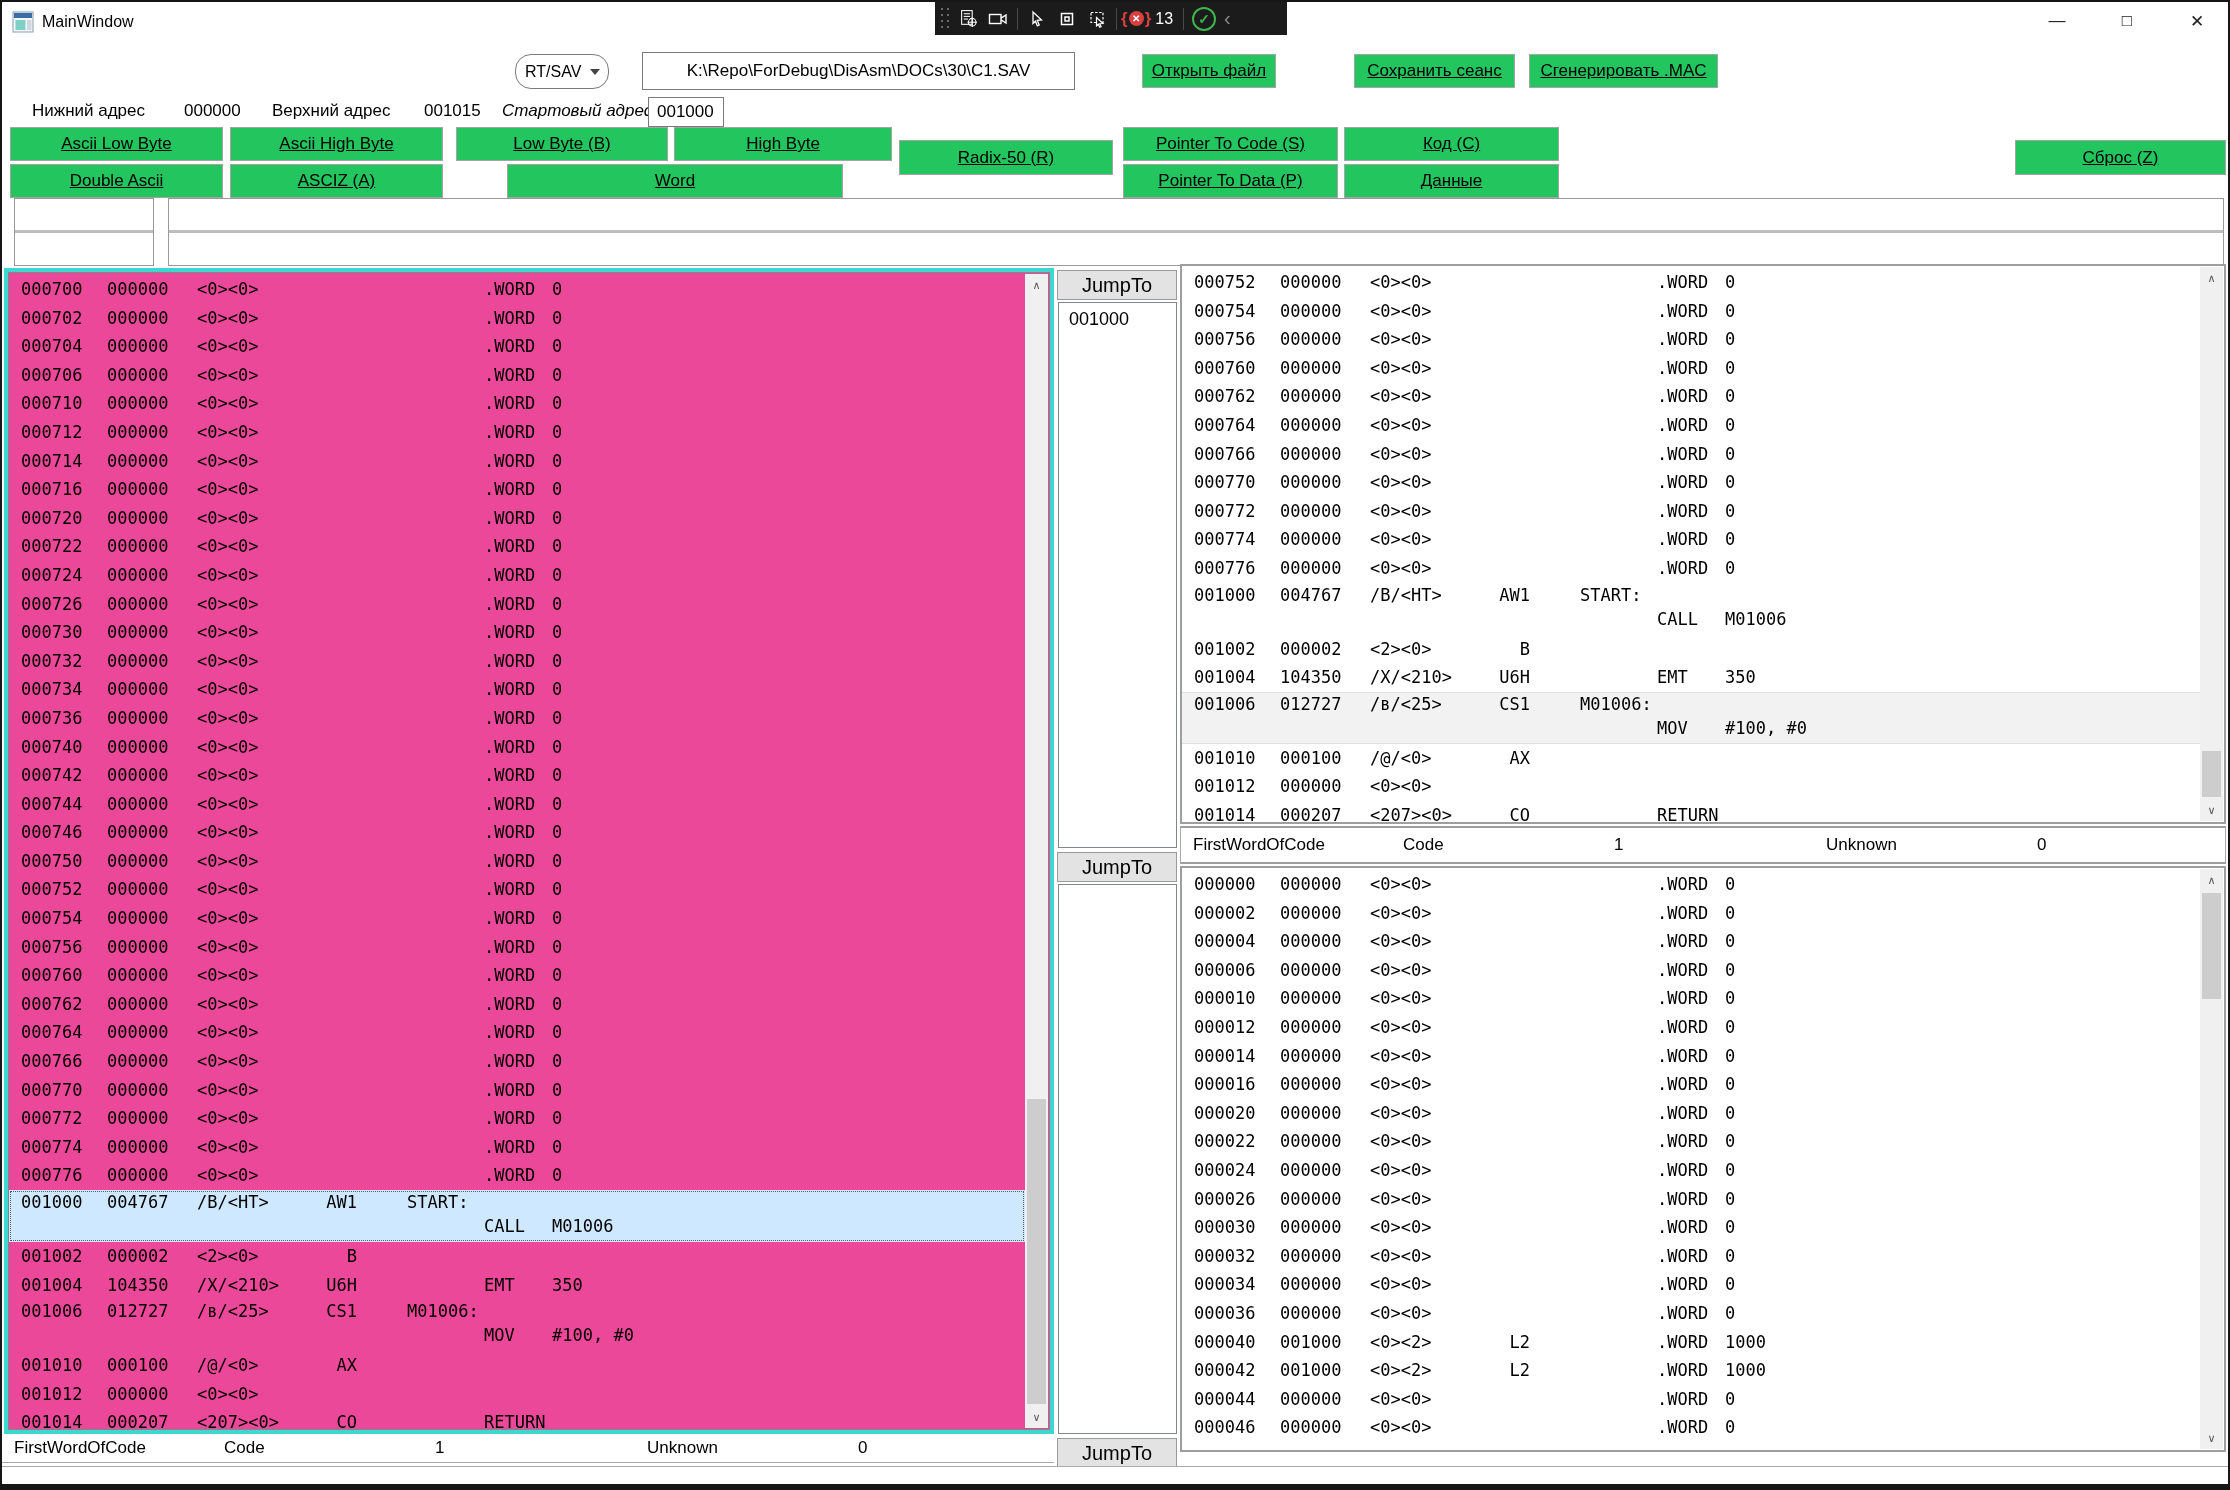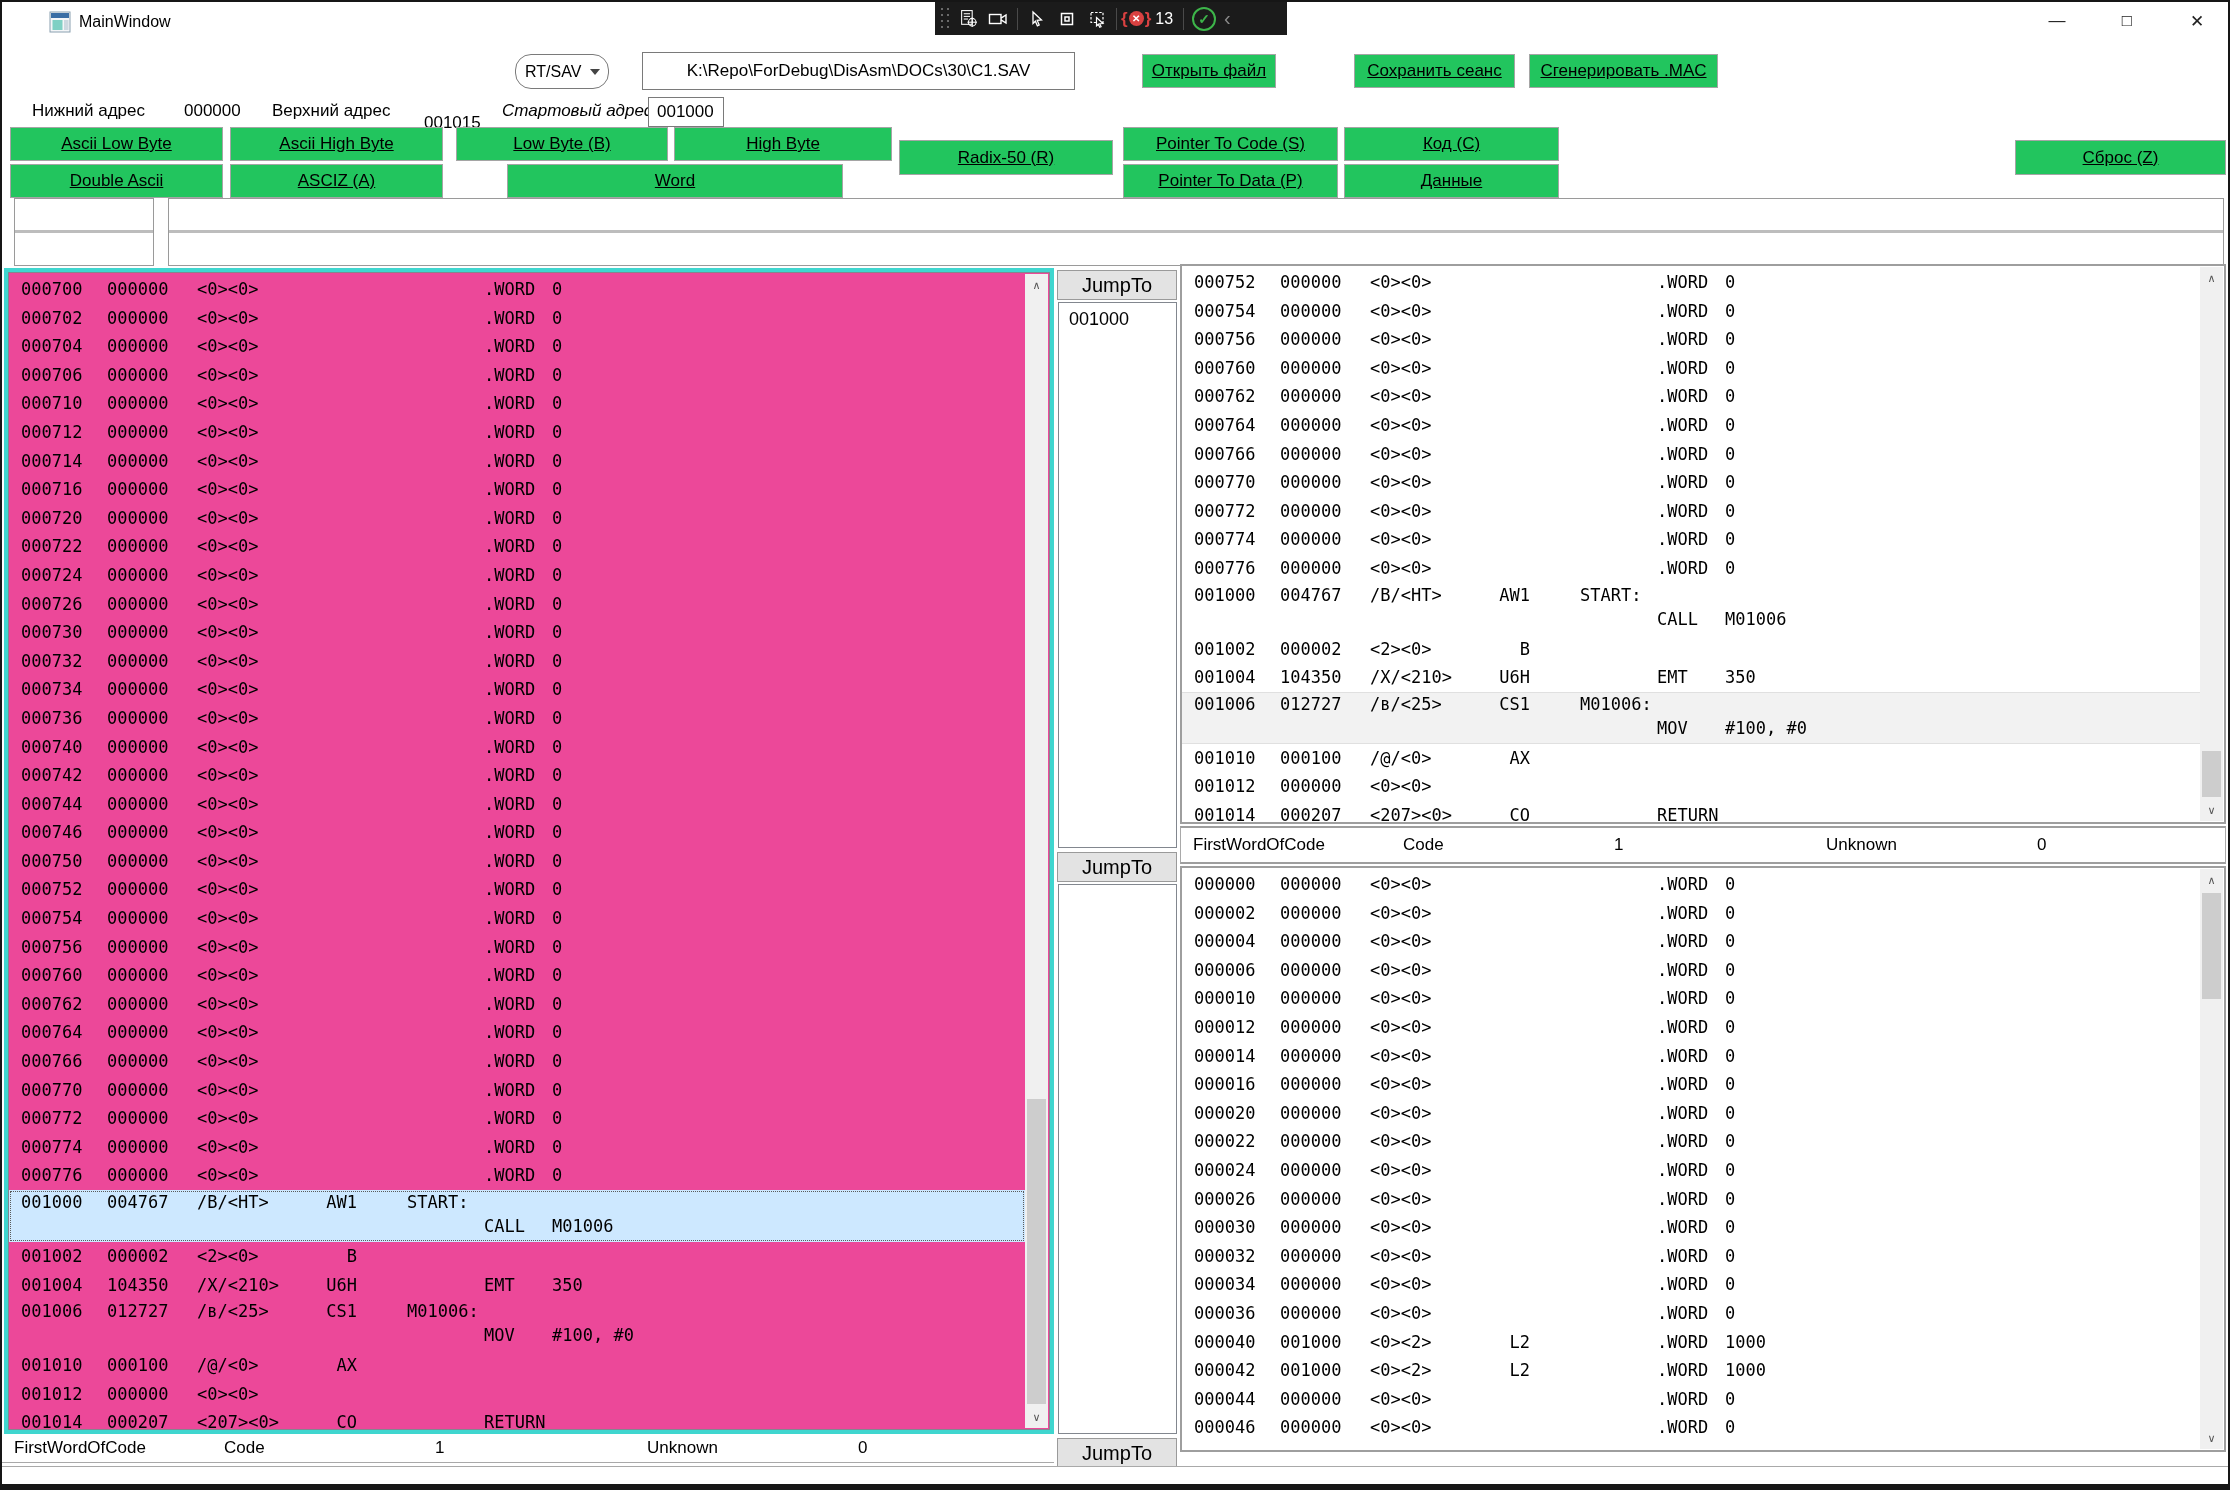--- a/index.html
+++ b/index.html
@@ -5,21 +5,21 @@
   html,body{margin:0;padding:0;}
   body{
     width:2230px;height:1490px;position:relative;overflow:hidden;
     background:#ffffff;color:#000;
     font-family:"Liberation Sans",sans-serif;
     box-sizing:border-box;
     border:2px solid #161616;border-bottom-width:6px;
   }
   .abs{position:absolute;}
   
-  .titlebar{left:0;top:0;right:0;height:40px;display:flex;align-items:center;padding-left:37px;}
+  .titlebar{left:0;top:0;right:0;height:40px;display:flex;align-items:center;}
   .title-text{font-size:16px;margin-left:8px;}
   .app-icon{margin-left:10px;width:22px;height:22px;}
   .winbtn{width:58px;height:38px;display:flex;align-items:center;justify-content:center;font-size:17px;color:#222;}
   
   .recbar{left:933px;top:0px;width:352px;height:33px;background:#1b1b1b;display:flex;align-items:center;}
   .rec-grip{width:14px;height:26px;margin-left:4px;background:radial-gradient(#6a6a6a 1.2px, transparent 1.5px);background-size:6px 6px;}
   .rec-ic{width:30px;height:24px;display:flex;align-items:center;justify-content:center;}
   .rec-sep{width:1px;height:22px;background:#4a4a4a;margin:0 4px;}
   .rec-brace{color:#d94141;font-size:17px;font-weight:bold;}
   .err-circle{width:15px;height:15px;border-radius:50%;background:#d94141;color:#fff;font-size:10px;font-weight:bold;display:flex;align-items:center;justify-content:center;margin:0 1px;}
@@ -150,21 +150,21 @@
 <div class="abs btn" style="left:1352px;top:52px;width:161px;height:34px;">
     <span>Сохранить сеанс</span>
   </div>
 <div class="abs btn" style="left:1527px;top:52px;width:189px;height:34px;">
     <span>Сгенерировать .MAC</span>
   </div>
 
 <span class="abs addr-label" style="left:30px;top:94px;">Нижний адрес</span>
 <span class="abs addr-label" style="left:182px;top:94px;">000000</span>
 <span class="abs addr-label" style="left:270px;top:94px;">Верхний адрес</span>
-<span class="abs addr-label" style="left:422px;top:94px;margin-top:12px;">001015</span>
+<span class="abs addr-label" style="left:422px;top:94px;">001015</span>
 <span class="abs addr-label" style="left:500px;top:94px;font-style:italic;">Стартовый адрес</span>
 <input class="abs addr-input" style="left: 646px; top: 95px; width: 76px; height: 30px;" value="001000">
 
 <div class="abs btn" style="left:8px;top:125px;width:213px;height:34px;">
     <span>Ascii Low Byte</span>
   </div>
 <div class="abs btn" style="left:228px;top:125px;width:213px;height:34px;">
     <span>Ascii High Byte</span>
   </div>
 <div class="abs btn" style="left:454px;top:125px;width:212px;height:34px;">

